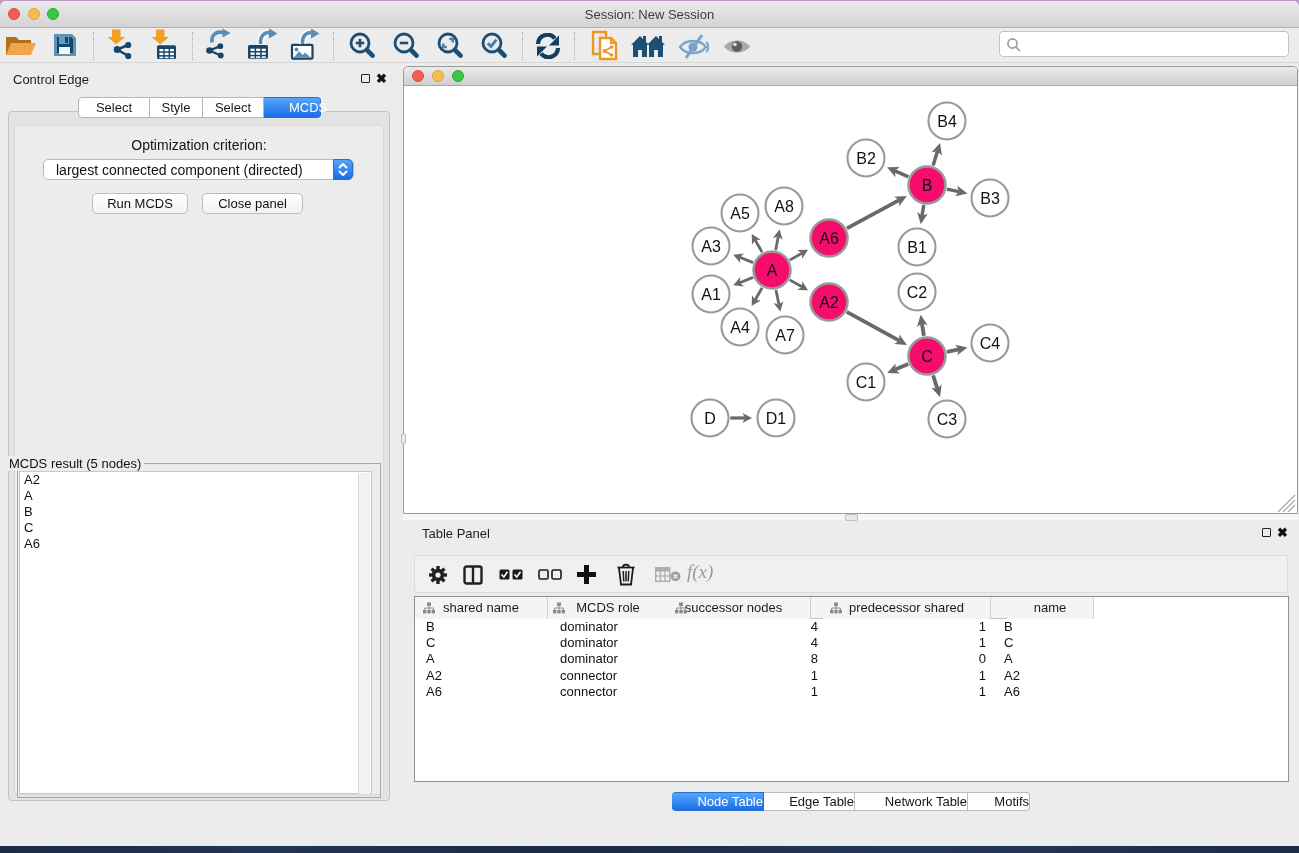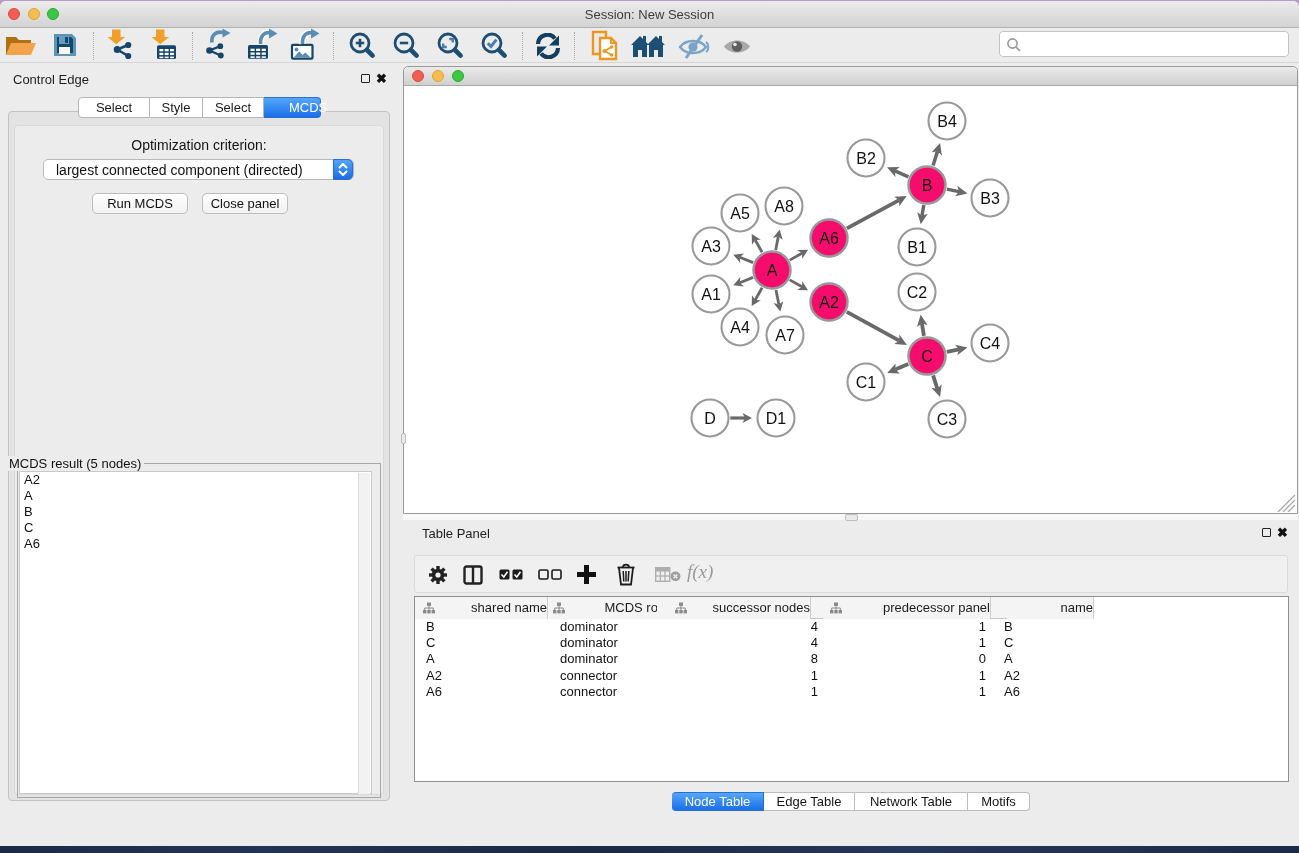--- a/index.html
+++ b/index.html
@@ -45,21 +45,21 @@
   font-size:14px; font-weight:500; color:#141414; }
 #dropdown { position:absolute; left:43px; top:158px; width:311px; height:21px; background:#fff;
   border:1px solid #b9b9b9; border-radius:5px; }
 #dropdown .txt { position:absolute; left:12px; top:2px; font-size:14px; color:#111; }
 #dropdown .step { position:absolute; right:0; top:-1px; width:20px; height:21px;
   background:linear-gradient(#53a5fa,#1a6ce6); border-radius:0 5px 5px 0; border:1px solid #2a6fd0; }
 .btn { position:absolute; height:21px; background:linear-gradient(#ffffff,#f1f1f1);
   border:1px solid #bdbdbd; border-radius:5px; font-size:13px; color:#111; text-align:center;
   line-height:19px; }
 #btn-run { left:92px; top:192px; width:96px; }
-#btn-close { left:202px; top:192px; width:86px; }
+#btn-close { left:202px; top:192px; width:101px; }
 #groupbox { position:absolute; left:17px; top:462px; width:364px; height:335px;
   border:1px solid #a7a7a7; }
 #groupbox-label { position:absolute; left:6px; top:455px; font-size:13px; color:#111;
   background:#ececec; padding:0 3px; }
 #mcds-list { position:absolute; left:19px; top:470px; width:353px; height:323px; background:#fff;
   border:1px solid #c9c9c9; font-size:13px; color:#111; }
 #mcds-list .item { padding-left:4px; height:16px; line-height:16px; }
 #mcds-scroll { position:absolute; right:1px; top:1px; width:12px; height:321px;
   background:#f2f2f2; border-left:1px solid #dcdcdc; }
 
@@ -88,26 +88,26 @@
   border:1px solid #bdbdbd; border-radius:2px; }
 
 #tp-title { position:absolute; left:422px; top:525px; font-size:13px; color:#1e1e1e; }
 #tp-toolbar { position:absolute; left:414px; top:554px; width:874px; height:38px;
   background:#f0f0f0; border:1px solid #dadada; border-radius:3px; }
 #tp-table { position:absolute; left:414px; top:595px; width:875px; height:186px; background:#fff;
   border:1px solid #8f8f8f; }
 #tp-header { position:absolute; left:0; top:0; height:22px; background:#f4f4f4;
   border-bottom:1px solid #c4c4c4; }
 .th { position:absolute; top:0; height:22px; border-right:1px solid #cfcfcf; font-size:13px;
-  color:#1c1c1c; text-align:right; line-height:21px; background:#f4f4f4; }
+  color:#1c1c1c; text-align:center; line-height:21px; background:#f4f4f4; }
 .trow { position:absolute; font-size:13px; color:#111; height:16px; line-height:16px; }
 .hico { position:absolute; top:5px; }
 
 .btab { position:absolute; top:791px; height:19px; border:1px solid #bcbcbc; border-left:none;
-  background:#fff; font-size:13px; color:#141414; text-align:center; line-height:17px; }
+  background:#fff; font-size:13px; color:#141414; text-align:right; line-height:17px; }
 .btab.sel { background:linear-gradient(#55a7fa,#1a6ee8); color:#fff; border-color:#2a6fd0;
   border-radius:4px 0 0 4px; }
 </style>
 </head>
 <body>
 <div id="desk-bottom"></div>
 <div id="app">
   <div id="titlebar">
     <div class="tl r"></div>
       <div class="tl y"></div>
@@ -438,21 +438,21 @@
       <circle cx="20.5" cy="9.3" r="4.9" fill="#9e9e9e"></circle>
       <path d="M18.6 7.4 L22.4 11.2 M22.4 7.4 L18.6 11.2" stroke="#f0f0f0" stroke-width="1.4"></path>
     </svg>
     <div style="position:absolute; left:272px; top:5px; font-family:'Liberation Serif', serif; font-style:italic; font-size:19px; color:#9a9a9a;">f(x)</div>
   </div>
   <div id="tp-table">
     <div id="tp-header" style="left:0; width:663px;"></div>
     <div class="th" style="left:0px; width:133px;">shared name</div>
     <div class="th" style="left:133px; width:121px;">MCDS role</div>
     <div class="th" style="left:242px; width:154px;">successor nodes</div>
-    <div class="th" style="left:408px; width:168px;">predecessor panel</div>
+    <div class="th" style="left:408px; width:168px;">predecessor shared</div>
     <div class="th" style="left:592px; width:87px;">name</div>
     <svg class="hico" style="left:8px;" width="12" height="12" viewBox="0 0 12 12">
         <g fill="#8a8a8a">
           <rect x="4" y="0.5" width="4" height="3.4"></rect>
           <rect x="0" y="8" width="3.4" height="3.4"></rect>
           <rect x="4.3" y="8" width="3.4" height="3.4"></rect>
           <rect x="8.6" y="8" width="3.4" height="3.4"></rect>
         </g>
         <g stroke="#8a8a8a" stroke-width="1">
           <line x1="6" y1="3.9" x2="6" y2="6"></line>

